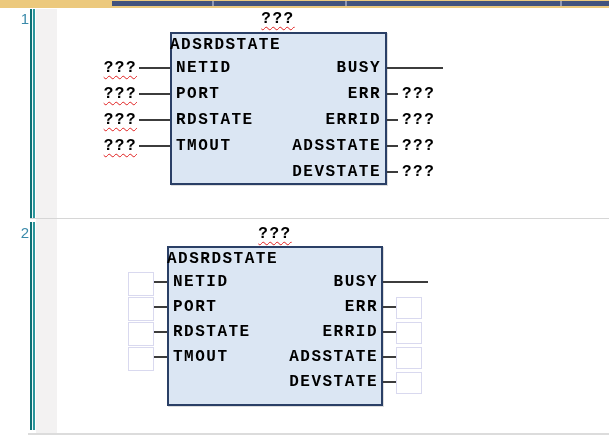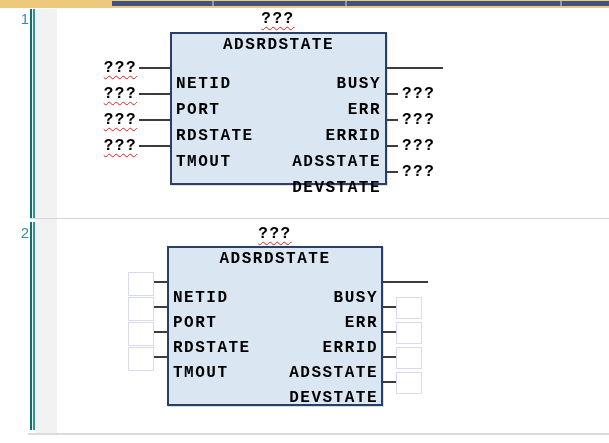--- a/index.html
+++ b/index.html
@@ -17,24 +17,24 @@
   .net-num { position:absolute; left:13px; width:16px; text-align:right;
     font-family:"Liberation Sans", sans-serif; font-size:15px; color:#3a8aaa; }
   .rail { position:absolute; left:30px; width:5px;
     background:linear-gradient(to right,#0c7075 0 2px,#eefafa 2px 3px,#2b969b 3px 5px); }
   .gutter-strip { position:absolute; left:36px; width:21px; background:#f3f2f2; }
   .divider { position:absolute; height:1px; background:#d6d6d6; }
 
   
   .fblock { position:absolute; background:#dbe6f3; border:2px solid #2a3f66;
     box-shadow:1px 1px 0 rgba(120,120,120,.25); }
-  .fb-title { position:absolute; text-align:center; font-weight:bold; font-size:16px;
+  .fb-title { position:absolute; text-align:left; font-weight:bold; font-size:16px;
     letter-spacing:1.5px; color:#000; height:18px; line-height:18px; }
   .pin-name { position:absolute; font-weight:bold; font-size:16px; letter-spacing:1.5px;
-    color:#000; height:18px; line-height:18px; white-space:nowrap;margin-top:16px; }
+    color:#000; height:18px; line-height:18px; white-space:nowrap; }
   .pin-name.right { text-align:right; }
   .wire { position:absolute; height:2px; background:#3c3c3c; }
   .operand { position:absolute; font-weight:bold; font-size:16px; letter-spacing:1.5px;
     color:#000; height:18px; line-height:18px; white-space:nowrap; }
   .operand.rt { text-align:right; }
   .operand.ctr { text-align:center; }
   .squiggle { text-decoration-line:underline; text-decoration-style:wavy;
     text-decoration-color:#e01e1e; text-decoration-thickness:1px; text-underline-offset:3px; }
   .slot-box { position:absolute; width:26px; background:#ffffff; border:1px solid #d9d9ef; }
 </style>

